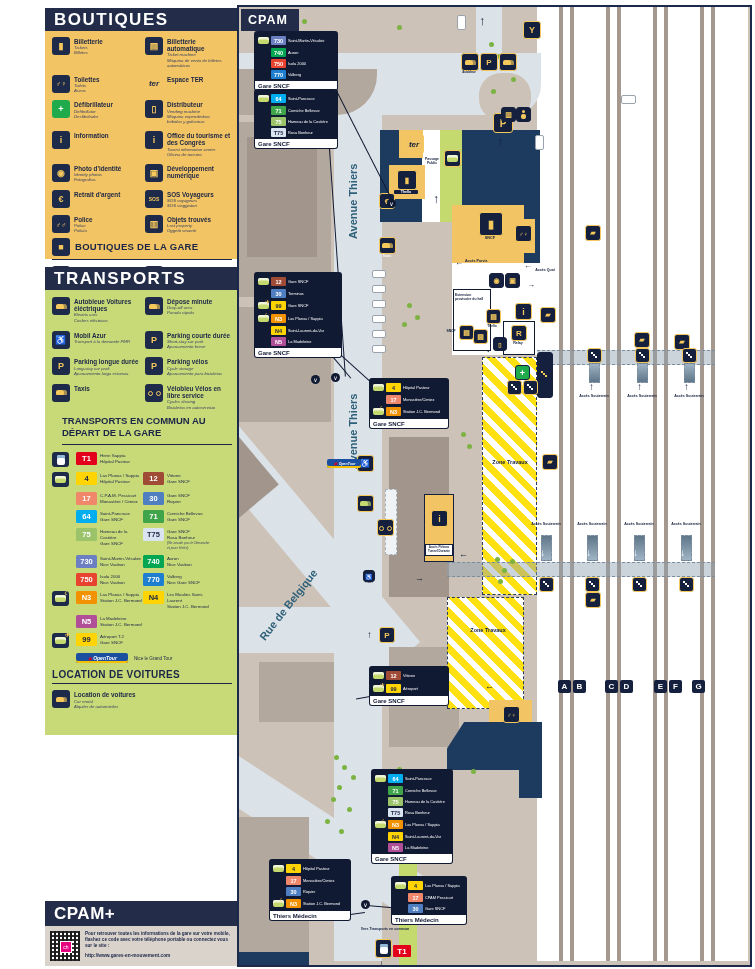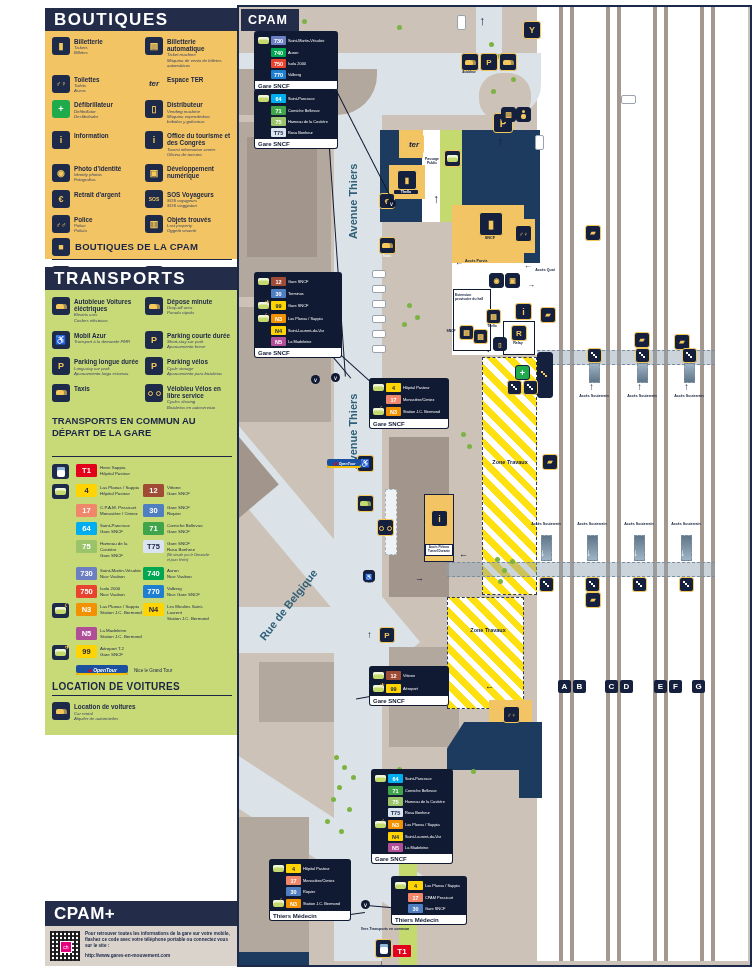--- a/index.html
+++ b/index.html
@@ -214,21 +214,21 @@
             <span class="ic ic20" style="font-size: 9px;">▥</span>
             <div class="tx">
               <div class="t-name">Objets trouvés</div>
               <div class="t-sub">Lost property</div>
               <div class="t-sub">Oggetti smarriti</div>
             </div>
           </div>
         </div>
       <div class="sec-title" style="margin-top:4px;">
         <span class="ic ic20">■</span>
-        <span>BOUTIQUES DE LA CPAM</span>
+        <span>BOUTIQUES DE LA GARE</span>
       </div>
       <div class="grid2" id="shops-items" style="margin-top:6px;">
           <div class="it">
             <span class="ic ic20" style="font-size: 9px;">◎</span>
             <div class="tx">
               <div class="t-name">PAUL</div>
             </div>
           </div>
           <div class="it">
             <span class="ic ic20" style="font-size: 9px;">R</span>
@@ -307,21 +307,21 @@
             <span class="ic ic20">
               <span class="sh-bike"></span>
             </span>
             <div class="tx">
               <div class="t-name">Vélobleu Vélos en libre service</div>
               <div class="t-sub">Cycles sharing</div>
               <div class="t-sub">Bicicletas en autoservicio</div>
             </div>
           </div>
         </div>
-      <div style="font-weight:bold;font-size:9.5px;line-height:1.25;border-bottom:1.5px solid #1b2547;padding-bottom:18px;margin-top:5px;">TRANSPORTS EN COMMUN AU DÉPART DE LA GARE</div>
+      <div style="font-weight:bold;font-size:9.5px;line-height:1.25;border-bottom:1.5px solid #1b2547;padding-bottom:6px;margin-top:5px;margin-left:10px;">TRANSPORTS EN COMMUN AU DÉPART DE LA GARE</div>
       <div id="lines-list" style="margin-top:7px;">
           <div class="lrow">
             <div class="lslot">
               <span class="ic nicon" style="width: 17px; height: 15px;">
                 <span class="sh-tram"></span>
               </span>
             </div>
             <div class="lcell">
               <span class="badge" style="background: rgb(226, 0, 26); color: rgb(255, 255, 255);">T1</span>
               <div class="ldest">

